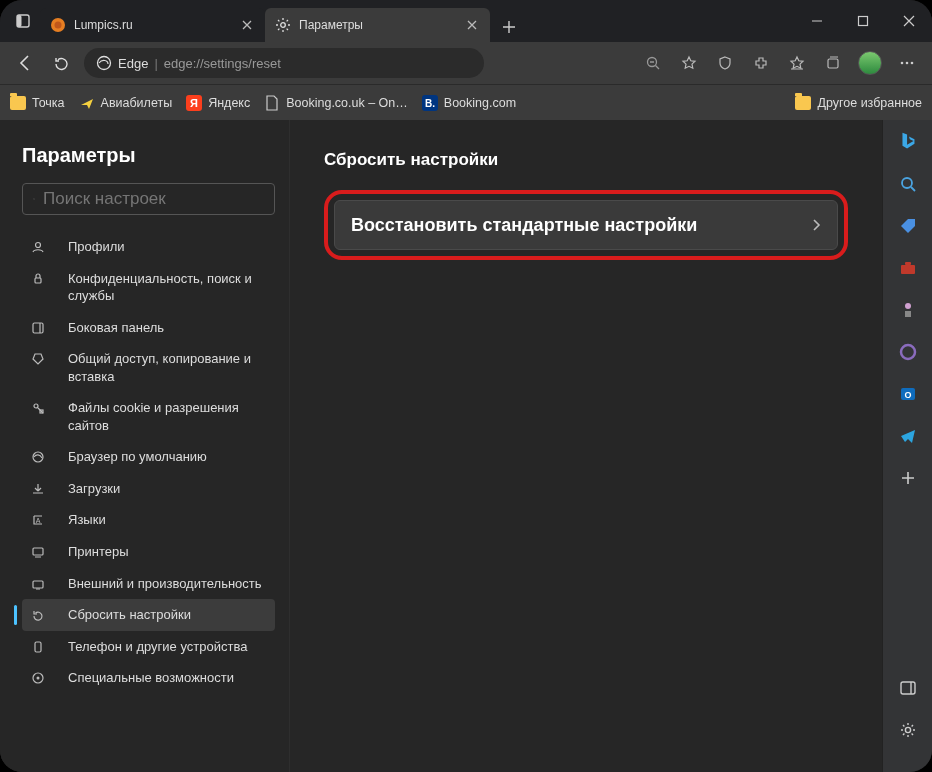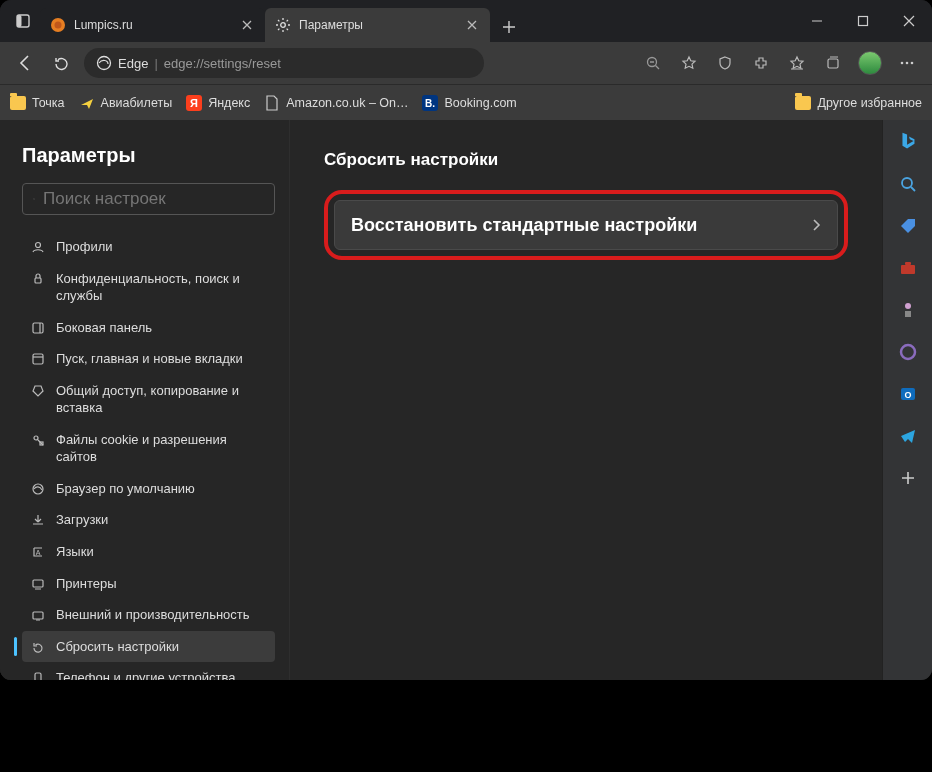--- a/index.html
+++ b/index.html
@@ -1,17 +1,17 @@
 <!DOCTYPE html>
 <html><head>
 <meta charset="utf-8">
 <style>
   * { box-sizing: border-box; margin: 0; padding: 0; }
   html, body { width: 932px; height: 772px; background: #000; font-family: "Segoe UI", Arial, sans-serif; overflow: hidden; }
-  .window { position: relative; width: 932px; height: 680px; background: #1f1f1f; border-radius: 11px; overflow: hidden; }
+  .window { position: relative; width: 932px; height: 772px; background: #1f1f1f; border-radius: 22px; overflow: hidden; }
 
   
   .titlebar { display: flex; align-items: center; height: 42px; background: #202124; padding: 0 0 0 6px; }
   .tab-btn { width: 34px; height: 34px; display:flex; align-items:center; justify-content:center; color:#ccc; }
   .tabs { display: flex; align-items: flex-end; height: 100%; flex: 1; }
   .tab { display: flex; align-items: center; height: 34px; padding: 0 10px; color: #ddd; font-size: 12px; border-radius: 6px 6px 0 0; width: 225px; position: relative; }
   .tab.inactive { background: #202124; }
   .tab.active { background: #3b3b3b; }
   .tab .favicon { width: 16px; height: 16px; margin-right: 8px; flex-shrink:0; }
   .tab .title { flex: 1; white-space: nowrap; overflow: hidden; text-overflow: ellipsis; }
@@ -44,21 +44,21 @@
   .sidebar-edge { width: 50px; background:#333436; border-left:1px solid #222; display:flex; flex-direction:column; align-items:center; padding-top:10px; gap:18px; }
   .sidebar-edge .sicon { width:24px; height:24px; display:flex; align-items:center; justify-content:center; color:#ccc; }
   .sidebar-edge .spacer { flex:1; }
 
   
   .set-left { width: 290px; background:#262626; padding: 24px 14px 10px 22px; border-right: 1px solid #2e2e2e; }
   .set-title { color:#fff; font-size:20px; font-weight:600; margin-bottom:16px; }
   .searchbox { display:flex; align-items:center; height:32px; border:1px solid #555; border-radius:4px; padding:0 10px; color:#999; font-size:13px; gap:8px; margin-bottom:16px; }
   .searchbox input { background:transparent; border:none; outline:none; color:#ccc; font-size:17px; flex:1; }
   .navlist { list-style:none; }
-  .navlist li { display:flex; align-items:flex-start; gap:10px; padding:7px 8px; color:#ddd; font-size:13px; border-radius:4px; line-height:1.35; cursor:pointer; }
+  .navlist li { display:flex; align-items:flex-start; gap:22px; padding:7px 8px; color:#ddd; font-size:13px; border-radius:4px; line-height:1.35; cursor:pointer; }
   .navlist li .nico { width:16px; height:16px; flex-shrink:0; color:#bbb; display:flex; align-items:center; justify-content:center; margin-top:1px; }
   .navlist li.active { background:#3c3c3c; position:relative; }
   .navlist li.active::before { content:""; position:absolute; left:-8px; top:6px; bottom:6px; width:3px; background:#4cc2ff; border-radius:2px; }
 
   
   .set-main { flex:1; padding: 30px 34px; }
   .sec-title { color:#fff; font-size:17px; font-weight:600; margin-bottom:20px; }
   .highlight-wrap { border:4px solid #d91c1c; border-radius:18px; padding:6px; }
   .card { background:#3a3a3a; border:1px solid #4a4a4a; border-radius:6px; height:50px; display:flex; align-items:center; padding:0 16px; justify-content:space-between; color:#fff; font-size:18px; font-weight:600; cursor:pointer; }
   .chev { color:#bbb; }
@@ -219,21 +219,21 @@
           </svg>
         </span>
         <span>Яндекс</span>
       </div>
     <div class="bm">
         <span class="bico">
           <svg width="14" height="16" viewBox="0 0 14 16">
             <path d="M2 1h7l3 3v11H2z" fill="none" stroke="#ccc" stroke-width="1.2"></path>
           </svg>
         </span>
-        <span>Amazon.co.uk – On…</span>
+        <span>Booking.co.uk – On…</span>
       </div>
     <div class="bm">
         <span class="bico">
           <svg width="16" height="16">
             <rect width="16" height="16" rx="3" fill="#003580"></rect>
             <text x="8" y="12" text-anchor="middle" fill="#fff" font-size="10" font-weight="bold">B.</text>
           </svg>
         </span>
         <span>Booking.com</span>
       </div>
@@ -280,29 +280,20 @@
                 <svg width="16" height="16" viewBox="0 0 16 16">
                   <rect x="3" y="3" width="10" height="10" rx="1.5" fill="none" stroke="#bbb" stroke-width="1.2"></rect>
                   <path d="M10 3v10" stroke="#bbb" stroke-width="1.2"></path>
                 </svg>
               </span>
               <span>Боковая панель</span>
             </li>
             <li>
               <span class="nico">
                 <svg width="16" height="16" viewBox="0 0 16 16">
-                  <rect x="3" y="3" width="10" height="10" rx="1.5" fill="none" stroke="#bbb" stroke-width="1.2"></rect>
-                  <path d="M3 6h10" stroke="#bbb" stroke-width="1.2"></path>
-                </svg>
-              </span>
-              <span>Пуск, главная и новые вкладки</span>
-            </li>
-            <li>
-              <span class="nico">
-                <svg width="16" height="16" viewBox="0 0 16 16">
                   <path d="M5 3h6l2 5-5 5-5-5z" fill="none" stroke="#bbb" stroke-width="1.2"></path>
                 </svg>
               </span>
               <span>Общий доступ, копирование и вставка</span>
             </li>
             <li>
               <span class="nico">
                 <svg width="16" height="16" viewBox="0 0 16 16">
                   <circle cx="6" cy="6" r="2" fill="none" stroke="#bbb" stroke-width="1.2"></circle>
                   <path d="M8 8l5 5" stroke="#bbb" stroke-width="1.2"></path>

